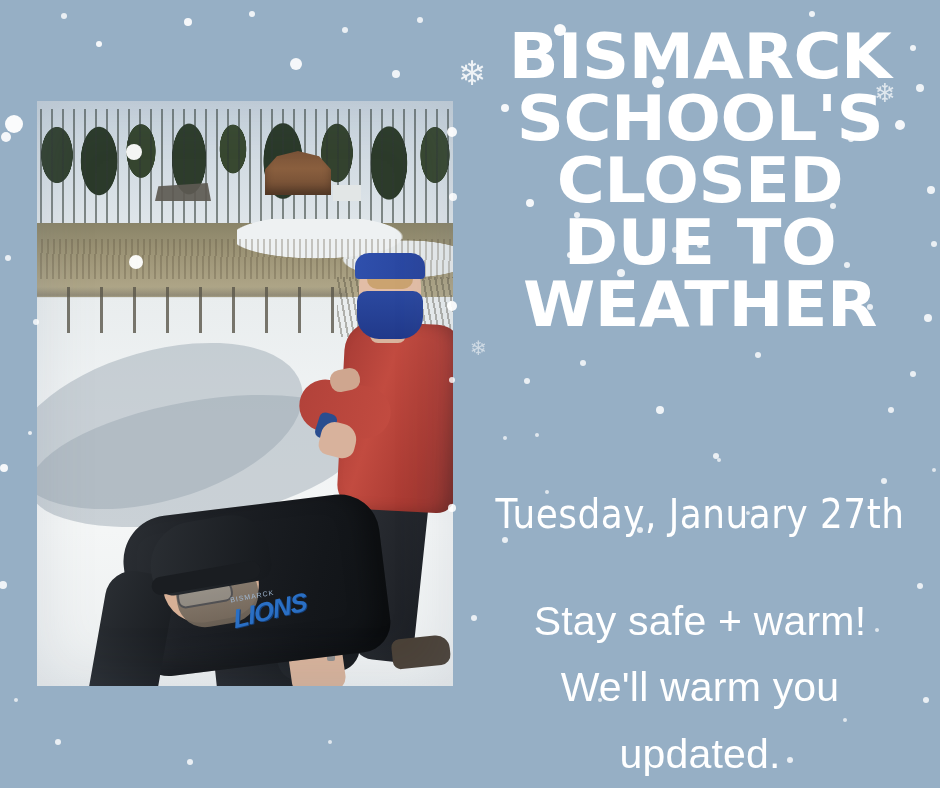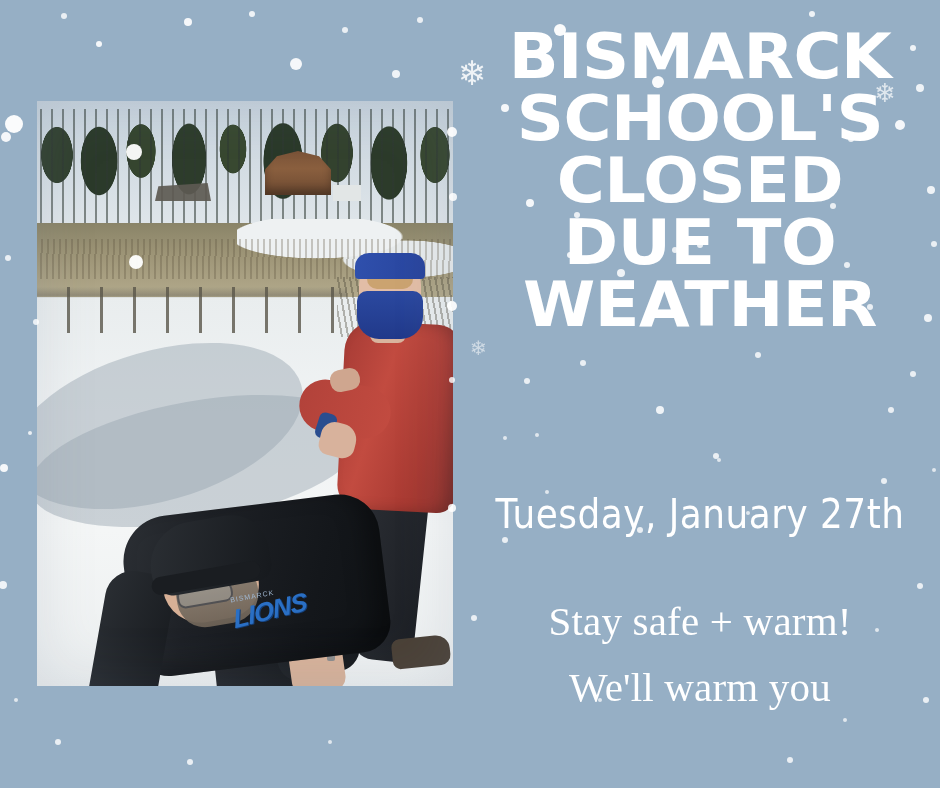--- a/index.html
+++ b/index.html
@@ -358,21 +358,21 @@
     letter-spacing: 0.5px;
     transform: scaleY(1.12) scaleX(0.97);
   }
   #body-copy {
     position: absolute;
     left: 0;
     top: 588px;
     width: 480px;
     text-align: center;
     color: #ffffff;
-    font-family: Liberation Serif, serif;
+    font-family: Liberation Sans, sans-serif;
     font-weight: 300;
     font-size: 41px;
     line-height: 1.62;
     letter-spacing: 0.2px;
   }
   #body-copy .bl { display: block; white-space: nowrap; }
 </style>
 </head>
 <body>
 
@@ -436,20 +436,21 @@
       <span class="hl hl-closed">CLOSED</span>
       <span class="hl hl-dueto">DUE TO</span>
       <span class="hl hl-weather">WEATHER</span>
     </div>
 
     <div id="date-line">Tuesday, January 27th</div>
 
     <div id="body-copy">
       <span class="bl">Stay safe + warm!</span>
       <span class="bl">We'll warm you</span>
+      <span class="bl">updated.</span>
     </div>
   </div>
 
   <div id="snow-layer">
       <div class="snow-dot" style="left: 5px; top: 115px; width: 18px; height: 18px; opacity: 0.95;"></div>
       <div class="snow-dot" style="left: 96px; top: 41px; width: 6px; height: 6px; opacity: 0.9;"></div>
       <div class="snow-dot" style="left: 126px; top: 144px; width: 16px; height: 16px; opacity: 0.95;"></div>
       <div class="snow-dot" style="left: 290px; top: 58px; width: 12px; height: 12px; opacity: 0.9;"></div>
       <div class="snow-dot" style="left: 129px; top: 255px; width: 14px; height: 14px; opacity: 0.95;"></div>
       <div class="snow-dot" style="left: 33px; top: 319px; width: 6px; height: 6px; opacity: 0.8;"></div>

